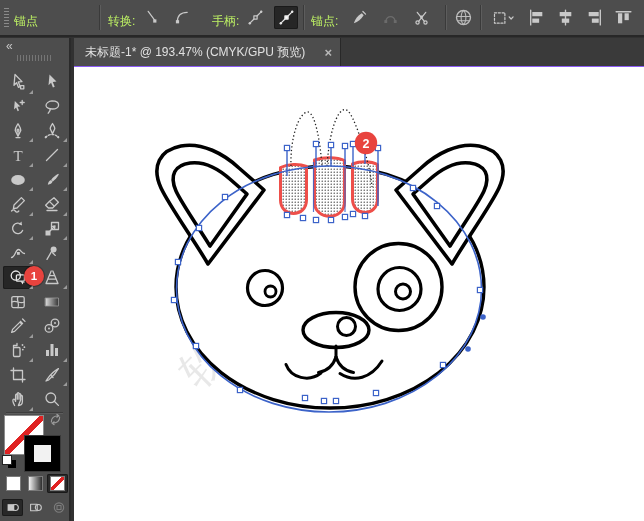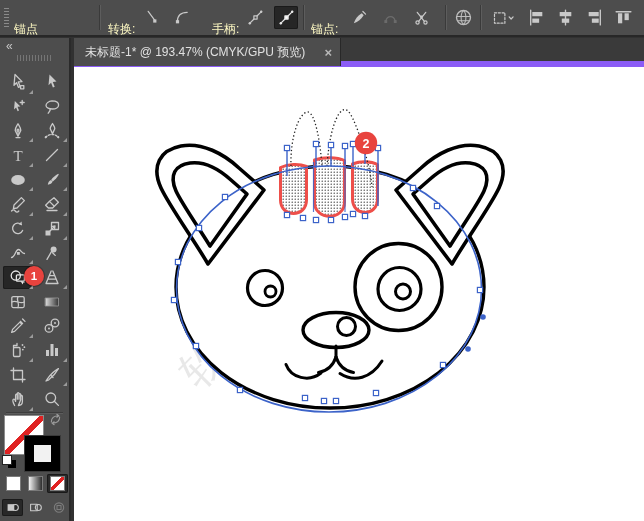--- a/index.html
+++ b/index.html
@@ -4,31 +4,31 @@
 <style>
   html,body{margin:0;padding:0}
   body{width:644px;height:521px;position:relative;background:#313131;
        font-family:"Liberation Sans",sans-serif;overflow:hidden}
 
   
   .topbar{position:absolute;left:0;top:0;width:644px;height:37px;background:#4d4d4d;
           border-bottom:2px solid #272727;box-sizing:border-box;z-index:6}
   .cb-grip{position:absolute;left:4px;top:8px;width:5px;height:21px;
            background:repeating-linear-gradient(to bottom,#8a8a8a 0 1px,transparent 1px 3px);}
-  .cb-label{position:absolute;top:12px;height:44px;line-height:35px;font-size:12px;color:#fef9c3}
+  .cb-label{position:absolute;top:4px;height:44px;line-height:35px;font-size:12px;color:#bef264}
   .cb-sep{position:absolute;top:5px;width:1px;height:25px;background:#3a3a3a;border-right:1px solid #5d5d5d}
   .cb-group{position:absolute;top:6px;display:flex;gap:7px}
   .cb-btn{width:24px;height:23px;display:flex;align-items:center;justify-content:center;border-radius:2px}
   .cb-btn.active{background:#262626;box-shadow:inset 0 0 0 1px #1a1a1a}
   .cb-btn.disabled{opacity:.4}
   .cb-btn svg{display:block}
 
   
   .tabbar{position:absolute;left:74px;top:38px;width:570px;height:29px;background:#3a3a3a;
-          border-bottom:6px solid #8b5cf6;box-sizing:border-box}
+          border-bottom:1px solid #8b5cf6;box-sizing:border-box}
   .doctab{position:absolute;left:0;top:0;height:28px;width:267px;background:#4d4d4d;
           border-right:1px solid #282828;display:flex;align-items:center;box-sizing:border-box;
           padding:0 8px 0 11px}
   .doctab .title{font-size:12px;color:#e0e0e0;white-space:nowrap;flex:1}
   .doctab .close{color:#b8b8b8;font-size:13px;font-weight:bold;margin-left:6px}
 
   
   .toolpanel{position:absolute;left:0;top:38px;width:71px;height:483px;background:#4d4d4d;
              border-right:2px solid #2a2a2a;box-sizing:border-box;z-index:5}
   .collapse{position:absolute;left:6px;top:1px;color:#c9c9c9;font-size:12px;letter-spacing:-2px}

